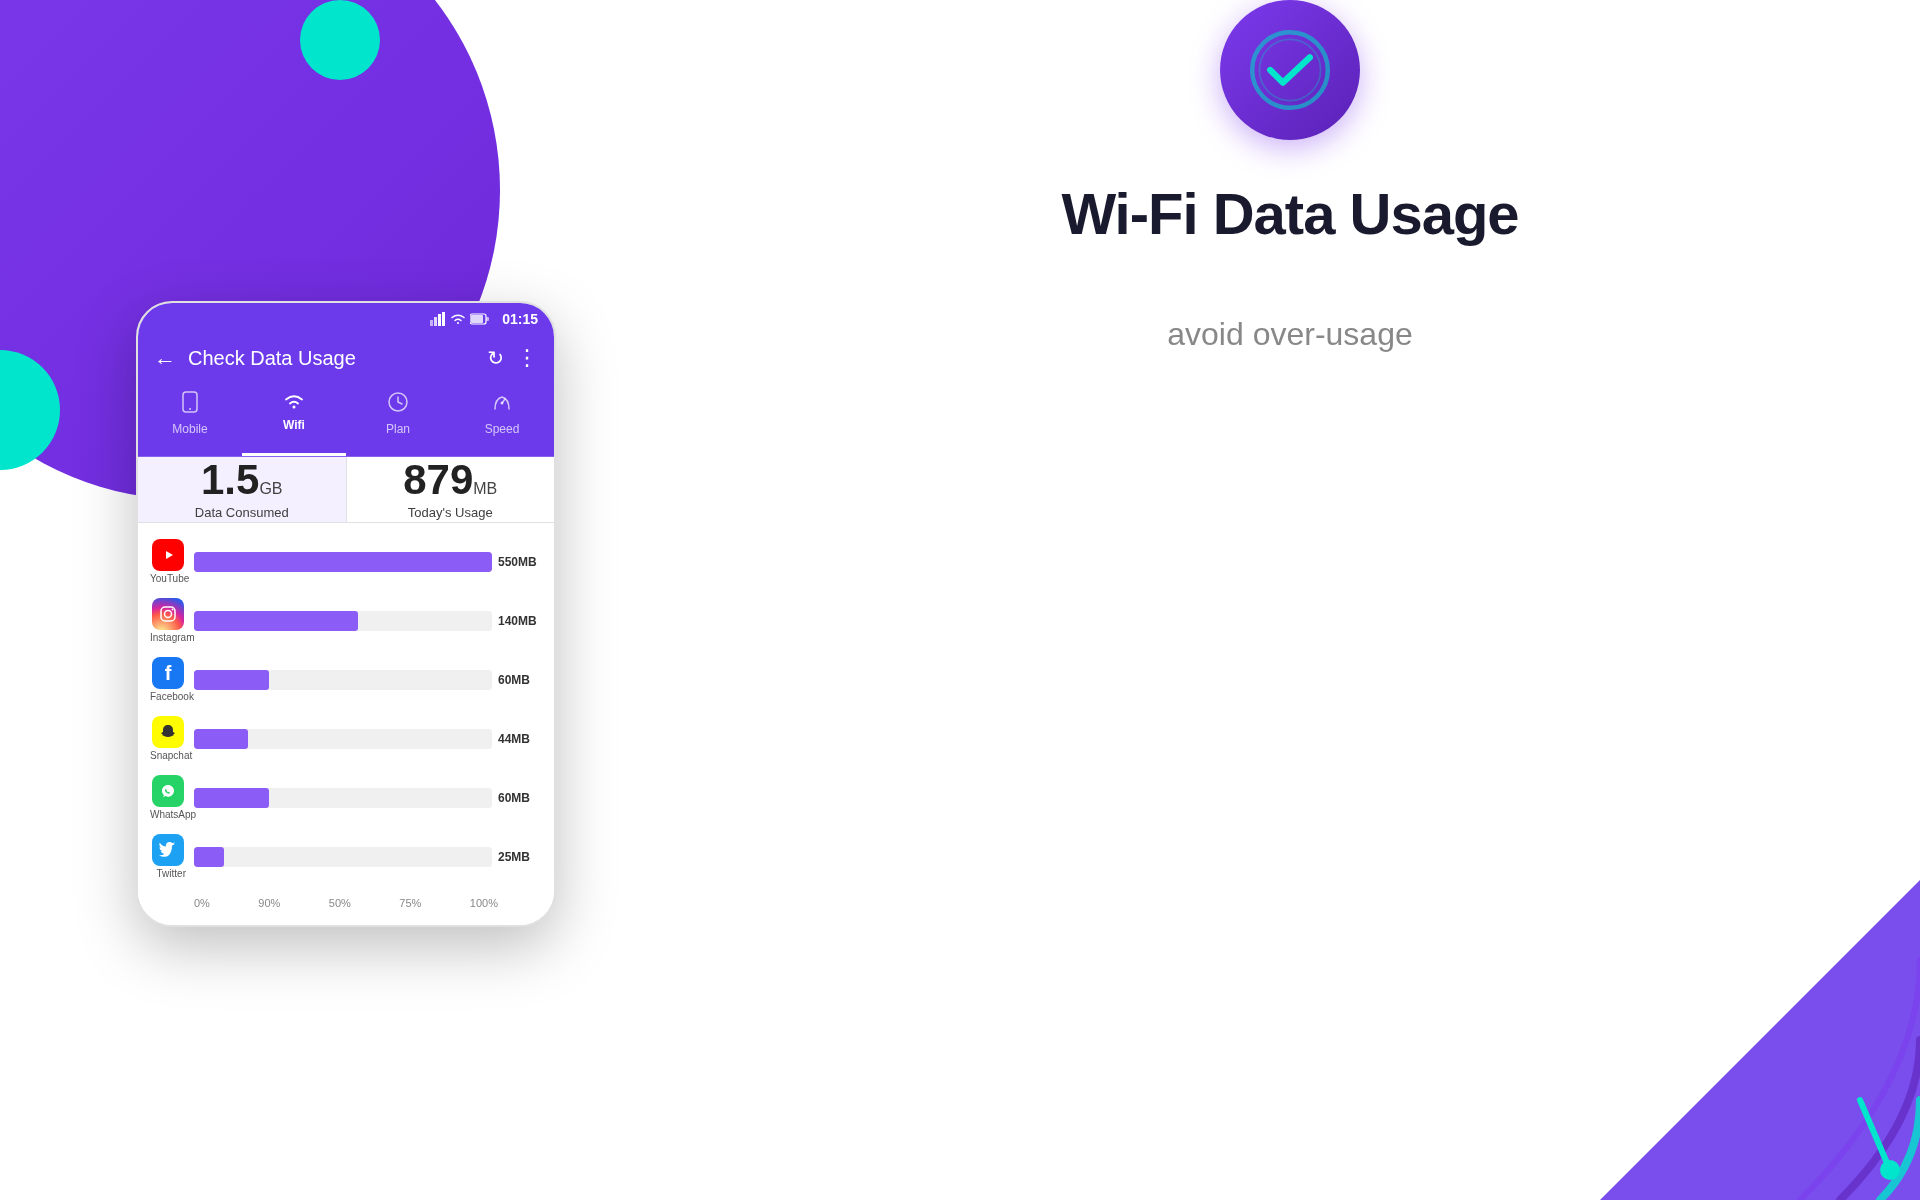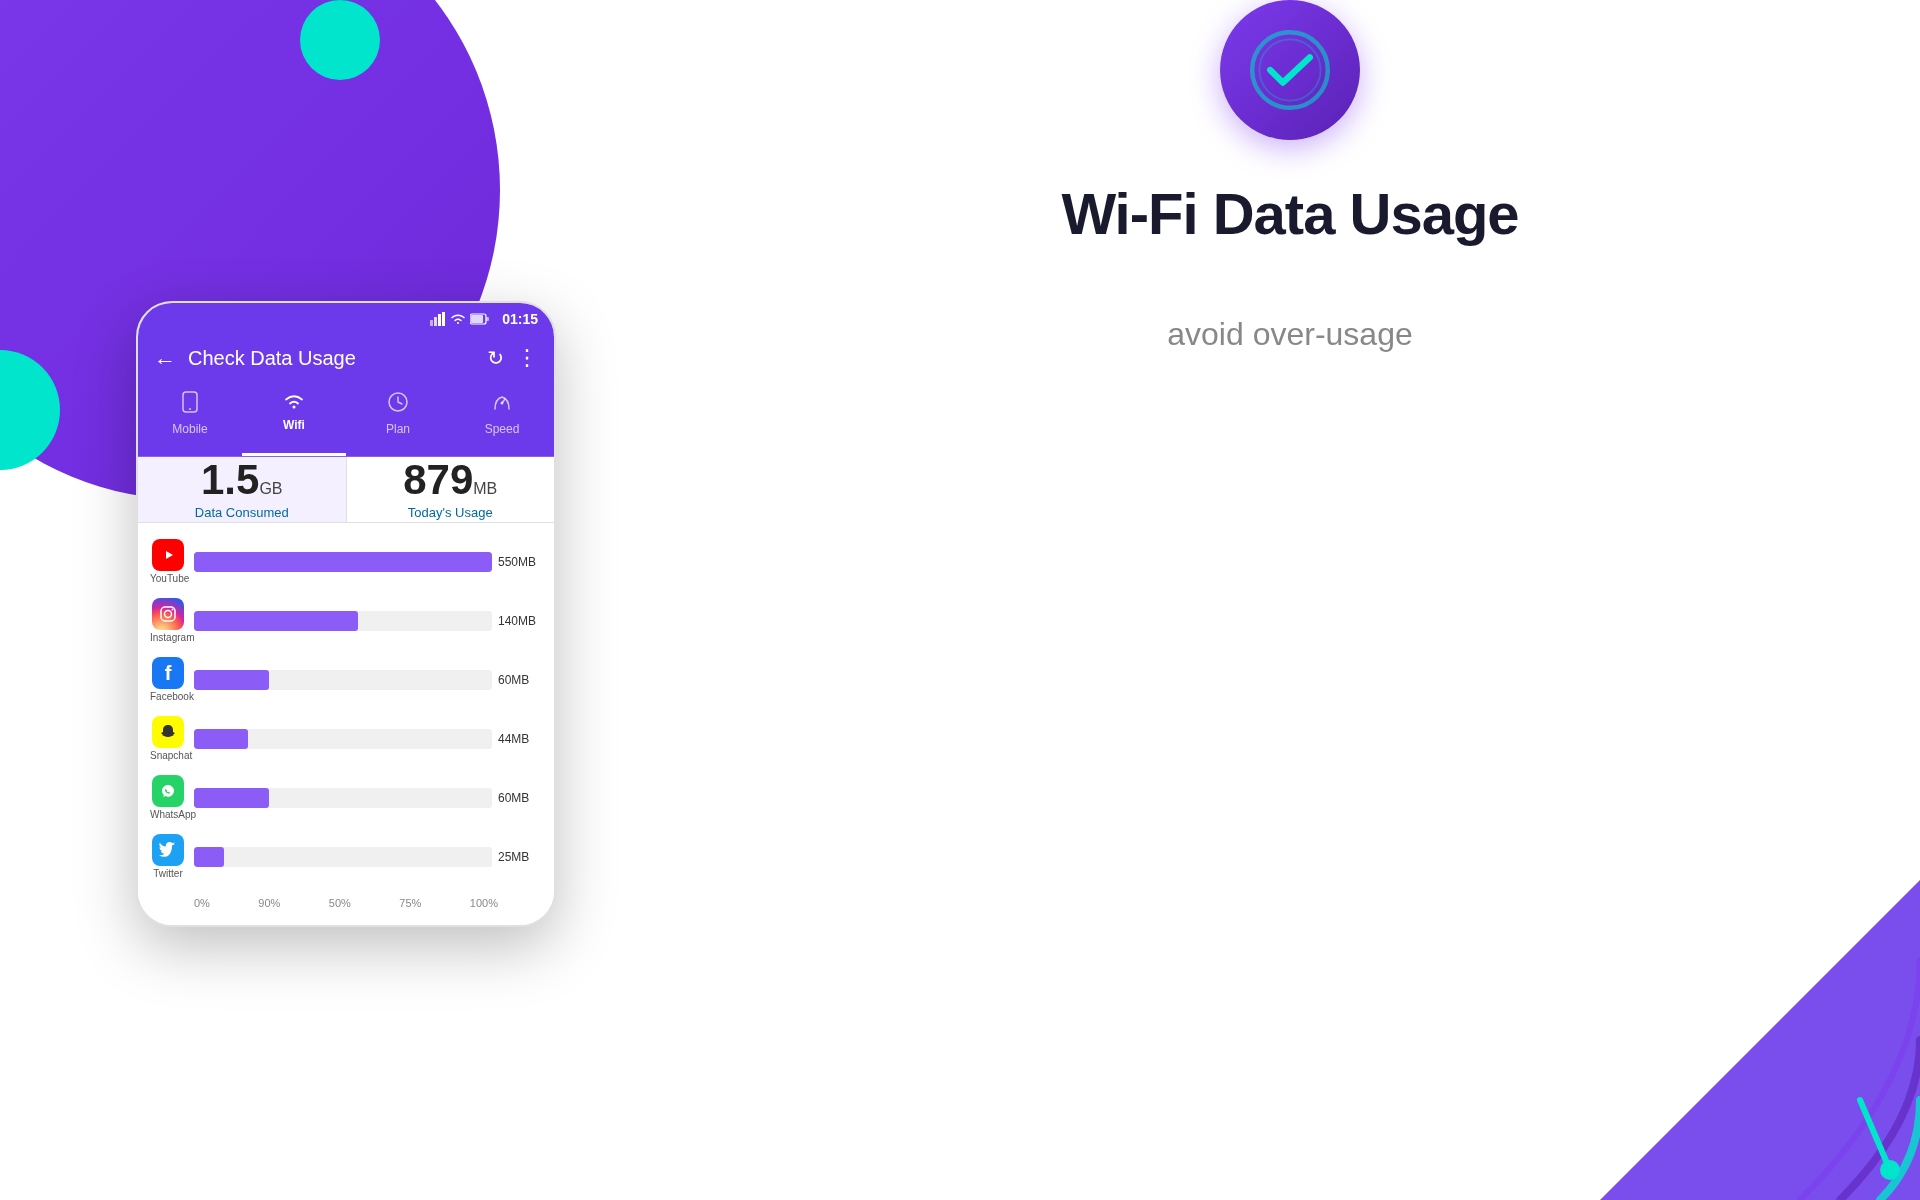--- a/index.html
+++ b/index.html
@@ -158,21 +158,21 @@
       color: #222;
       line-height: 1;
     }
     .data-unit {
       font-size: 16px;
       font-weight: 400;
       color: #444;
     }
     .data-label {
       font-size: 13px;
-      color: #0369a1;
+      color: #404040;
       margin-top: 4px;
     }
     .divider {
       height: 1px;
       background: #e0e0e0;
     }
 
     
     .chart-area {
       background: #ffffff;
@@ -195,28 +195,29 @@
       border-radius: 8px;
       display: flex;
       align-items: center;
       justify-content: center;
       font-size: 18px;
       margin: 0 auto;
     }
     .app-name {
       font-size: 10px;
       color: #555;
-      text-align: center;
+      text-align: right;
       margin-top: 2px;
     }
     .bar-container {
       flex: 1;
       display: flex;
       align-items: center;
       gap: 6px;
+      font-weight: bold;
     }
     .bar-track {
       flex: 1;
       height: 20px;
       background: #f0f0f0;
       border-radius: 3px;
       overflow: hidden;
     }
     .bar-fill {
       height: 100%;

